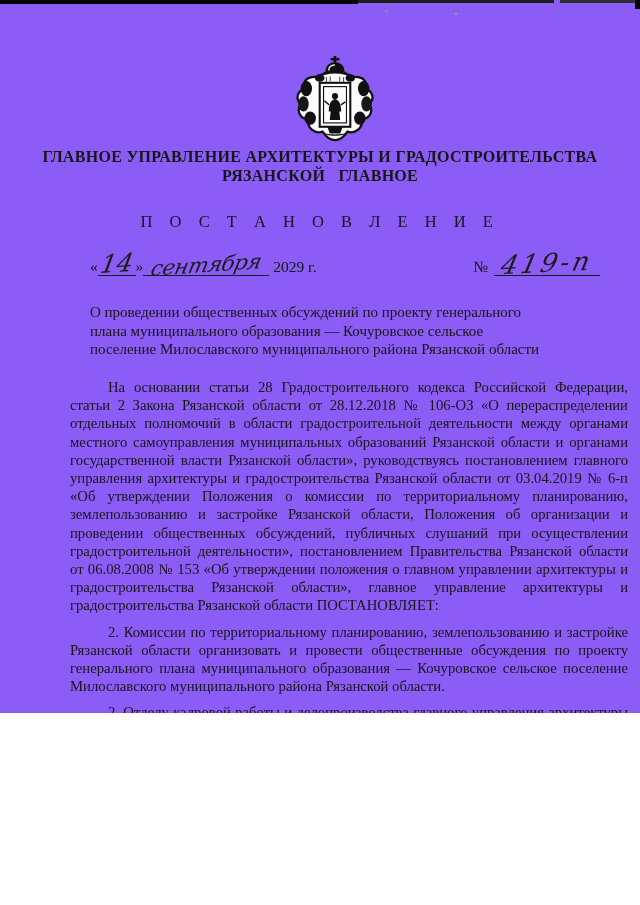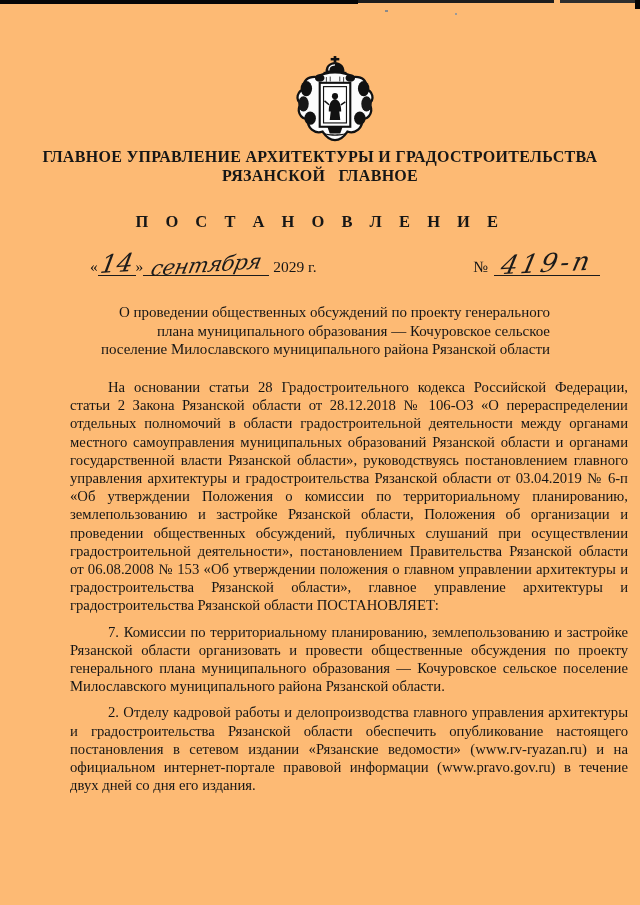--- a/index.html
+++ b/index.html
@@ -1,19 +1,19 @@
 <!DOCTYPE html>
 <html lang="ru"><head>
 <meta charset="utf-8">
 <style>
   html,body { margin:0; padding:0; background:#ffffff; }
   .page {
     position:relative;
-    width:640px; height:905px;
-    background:#fdba74;
+    width:640px; height:713px;
+    background:#8b5cf6;
     color:#161616;
     font-family:"Liberation Serif", serif;
     overflow:hidden;
   }
 
   
   .scan-top { position:absolute; top:0; left:0; width:640px; height:14px; }
   .scan-top .s1 { position:absolute; top:0; left:0;   width:358px; height:4px; background:#060606; }
   .scan-top .s2 { position:absolute; top:0; left:358px;width:196px; height:3px; background:#1d1d1d; }
   .scan-top .s3 { position:absolute; top:0; left:560px;width:76px;  height:3px; background:#2e2e2e; }
@@ -28,21 +28,21 @@
   .org {
     position:absolute; top:147px; left:0; width:640px;
     text-align:center; font-weight:bold;
     font-size:16px; line-height:19px; letter-spacing:0.3px;
   }
   .org .line2 { word-spacing:9px; }
 
   
   .doctype {
     position:absolute; top:212px; left:0; width:640px;
-    text-align:center; font-weight:bold;
+    text-align:center; font-weight:normal;
     font-size:16.5px; letter-spacing:6.5px;
   }
 
   
   .req-row {
     position:absolute; top:252px; left:90px; right:40px;
     display:flex; justify-content:space-between; align-items:flex-end;
     font-size:15.5px;
   }
   .u {
@@ -54,21 +54,21 @@
     display:inline-block; line-height:0.85; color:#1b1b1b;
   }
   .hand.day    { font-size:25px; transform:skewX(-14deg) rotate(-4deg); margin-bottom:-3px; }
   .hand.month  { font-size:21px; transform:skewX(-16deg) rotate(-4deg); letter-spacing:-0.5px; margin-bottom:-5px; padding:0 6px; }
   .hand.number { font-size:26px; transform:skewX(-15deg) rotate(-3deg); letter-spacing:3px; margin-bottom:-3px; }
   .num-u { min-width:100px; text-align:center; margin-left:6px; }
 
   
   .title {
     position:absolute; top:303px; left:90px; width:460px;
-    text-align:right; font-size:15px; line-height:18.5px;
+    text-align:left; font-size:15px; line-height:18.5px;
   }
 
   
   .body {
     position:absolute; top:370px; left:62px; width:574px;
     font-size:14.7px; line-height:18.2px; text-align:justify;
   }
   .body p { margin:8px; text-indent:38px; }
 </style>
 </head>
@@ -139,17 +139,17 @@
     </div>
     <div class="num">
       <span>№</span><span class="u num-u"><span class="hand number">419-п</span></span>
     </div>
   </div>
 
   <div class="title">О проведении общественных обсуждений по проекту генерального плана муниципального образования — Кочуровское сельское поселение Милославского муниципального района Рязанской области</div>
 
   <div class="body">
     <p>На основании статьи 28 Градостроительного кодекса Российской Федерации, статьи 2 Закона Рязанской области от 28.12.2018 № 106-ОЗ «О перераспределении отдельных полномочий в области градостроительной деятельности между органами местного самоуправления муниципальных образований Рязанской области и органами государственной власти Рязанской области», руководствуясь постановлением главного управления архитектуры и градостроительства Рязанской области от 03.04.2019 № 6-п «Об утверждении Положения о комиссии по территориальному планированию, землепользованию и застройке Рязанской области, Положения об организации и проведении общественных обсуждений, публичных слушаний при осуществлении градостроительной деятельности», постановлением Правительства Рязанской области от 06.08.2008 № 153 «Об утверждении положения о главном управлении архитектуры и градостроительства Рязанской области», главное управление архитектуры и градостроительства Рязанской области ПОСТАНОВЛЯЕТ:</p>
-    <p>7. Комиссии по территориальному планированию, землепользованию и застройке Рязанской области организовать и провести общественные обсуждения по проекту генерального плана муниципального образования — Кочуровское сельское поселение Милославского муниципального района Рязанской области.</p>
+    <p>2. Комиссии по территориальному планированию, землепользованию и застройке Рязанской области организовать и провести общественные обсуждения по проекту генерального плана муниципального образования — Кочуровское сельское поселение Милославского муниципального района Рязанской области.</p>
     <p>2. Отделу кадровой работы и делопроизводства главного управления архитектуры и градостроительства Рязанской области обеспечить опубликование настоящего постановления в сетевом издании «Рязанские ведомости» (www.rv-ryazan.ru) и на официальном интернет-портале правовой информации (www.pravo.gov.ru) в течение двух дней со дня его издания.</p>
   </div>
 
 </div>
 
 </body></html>

